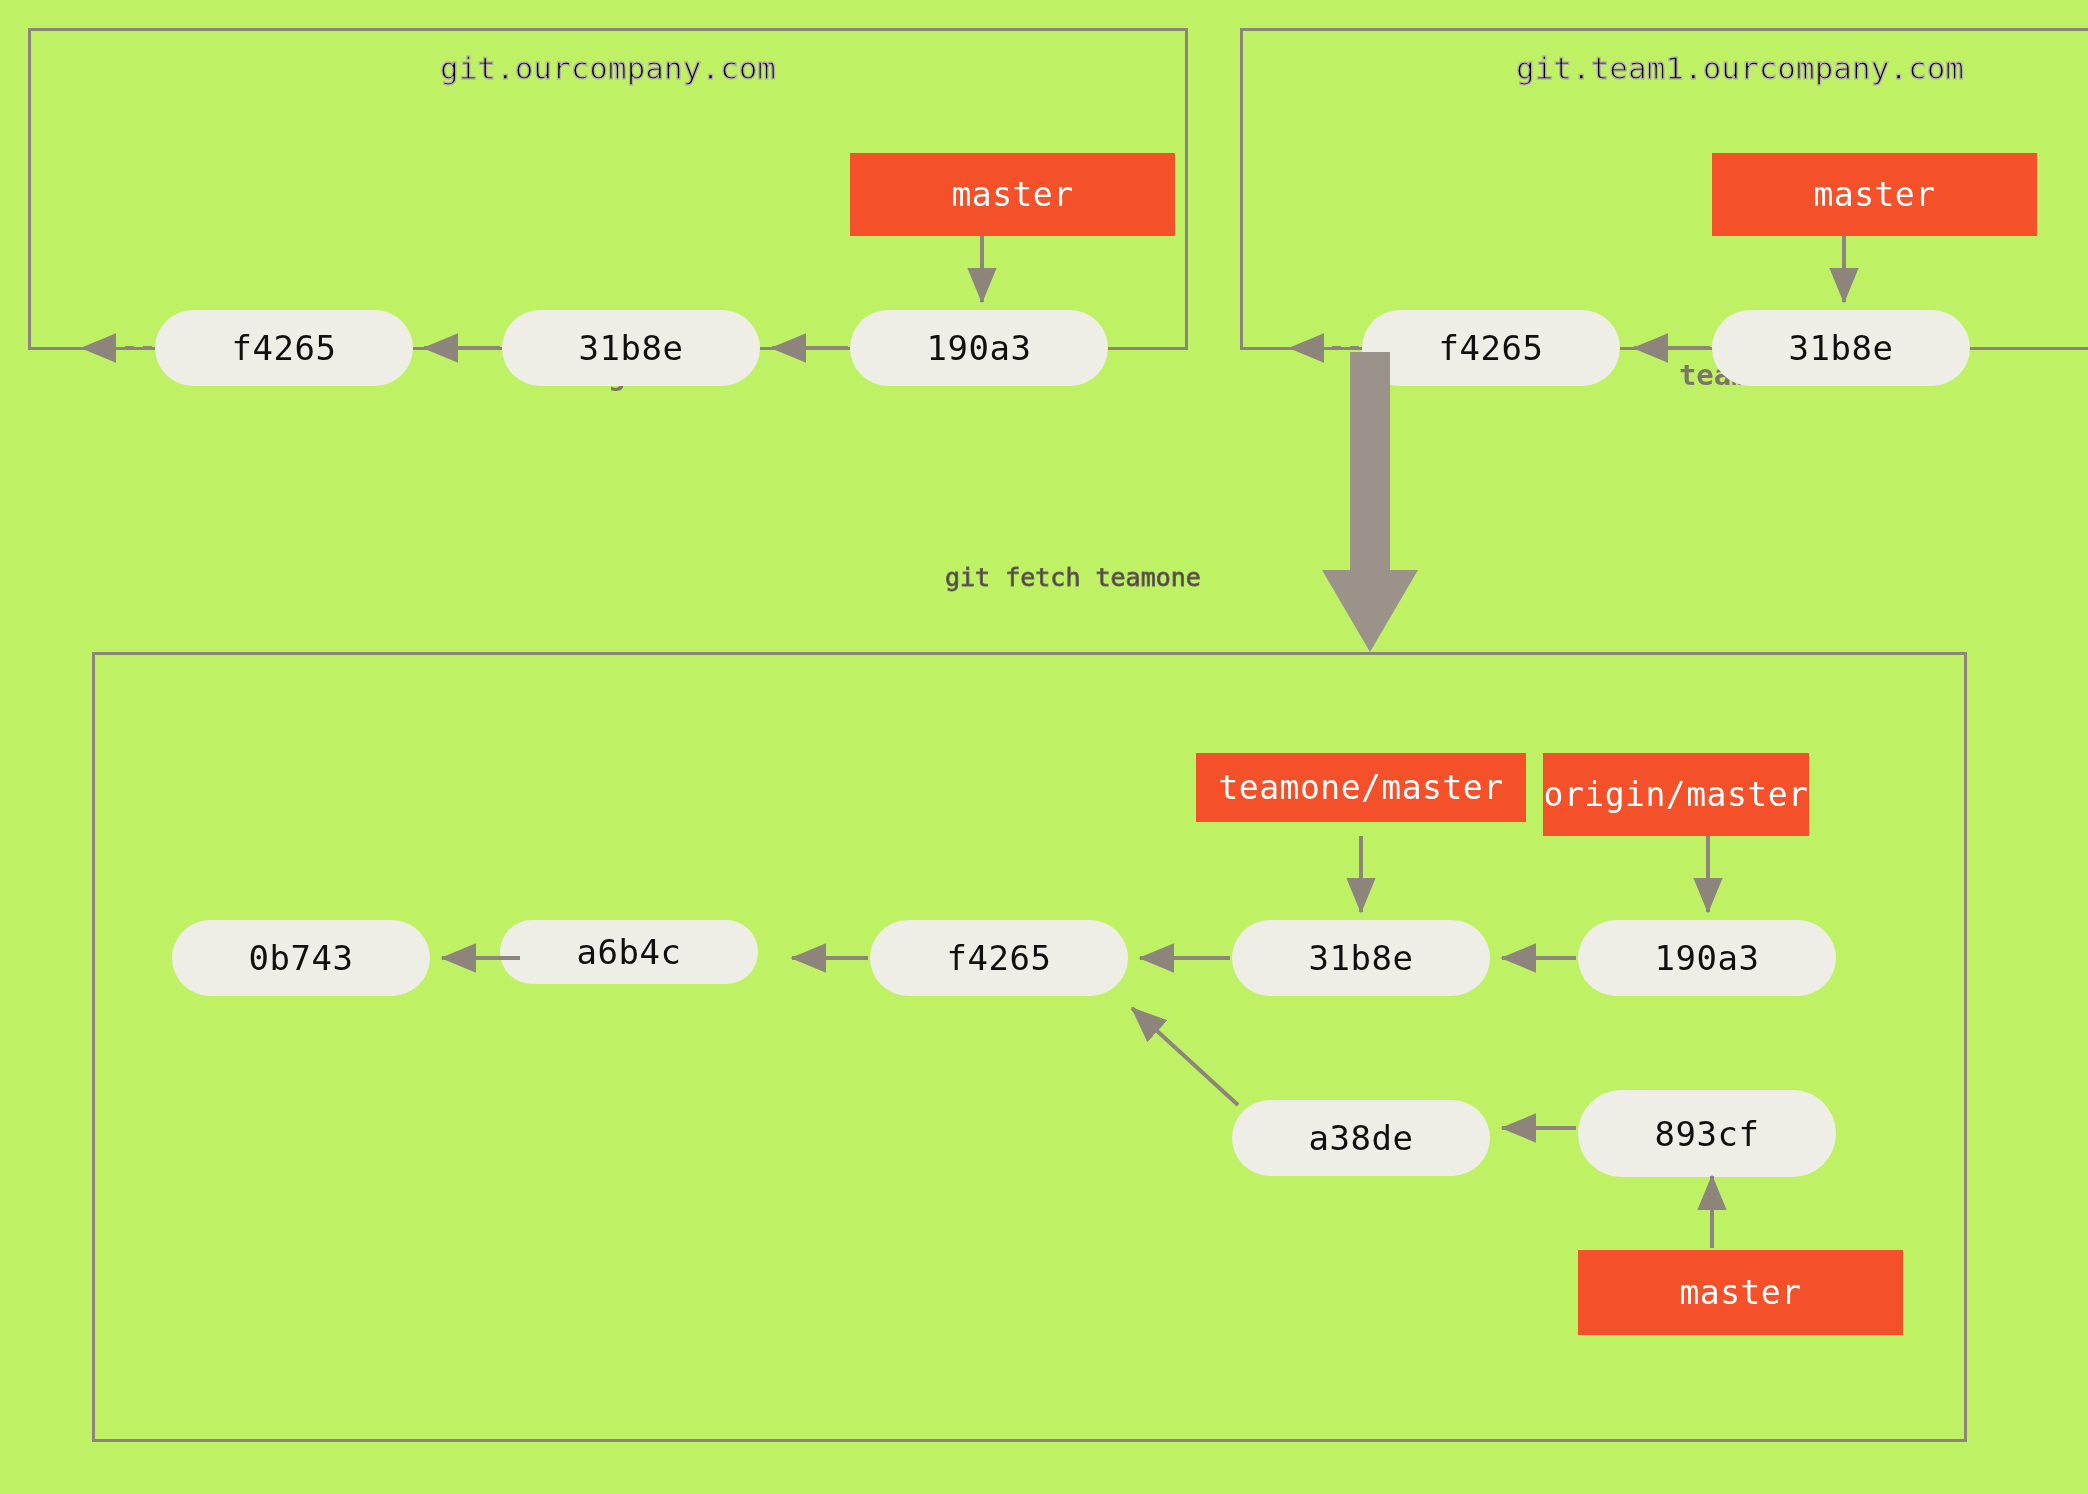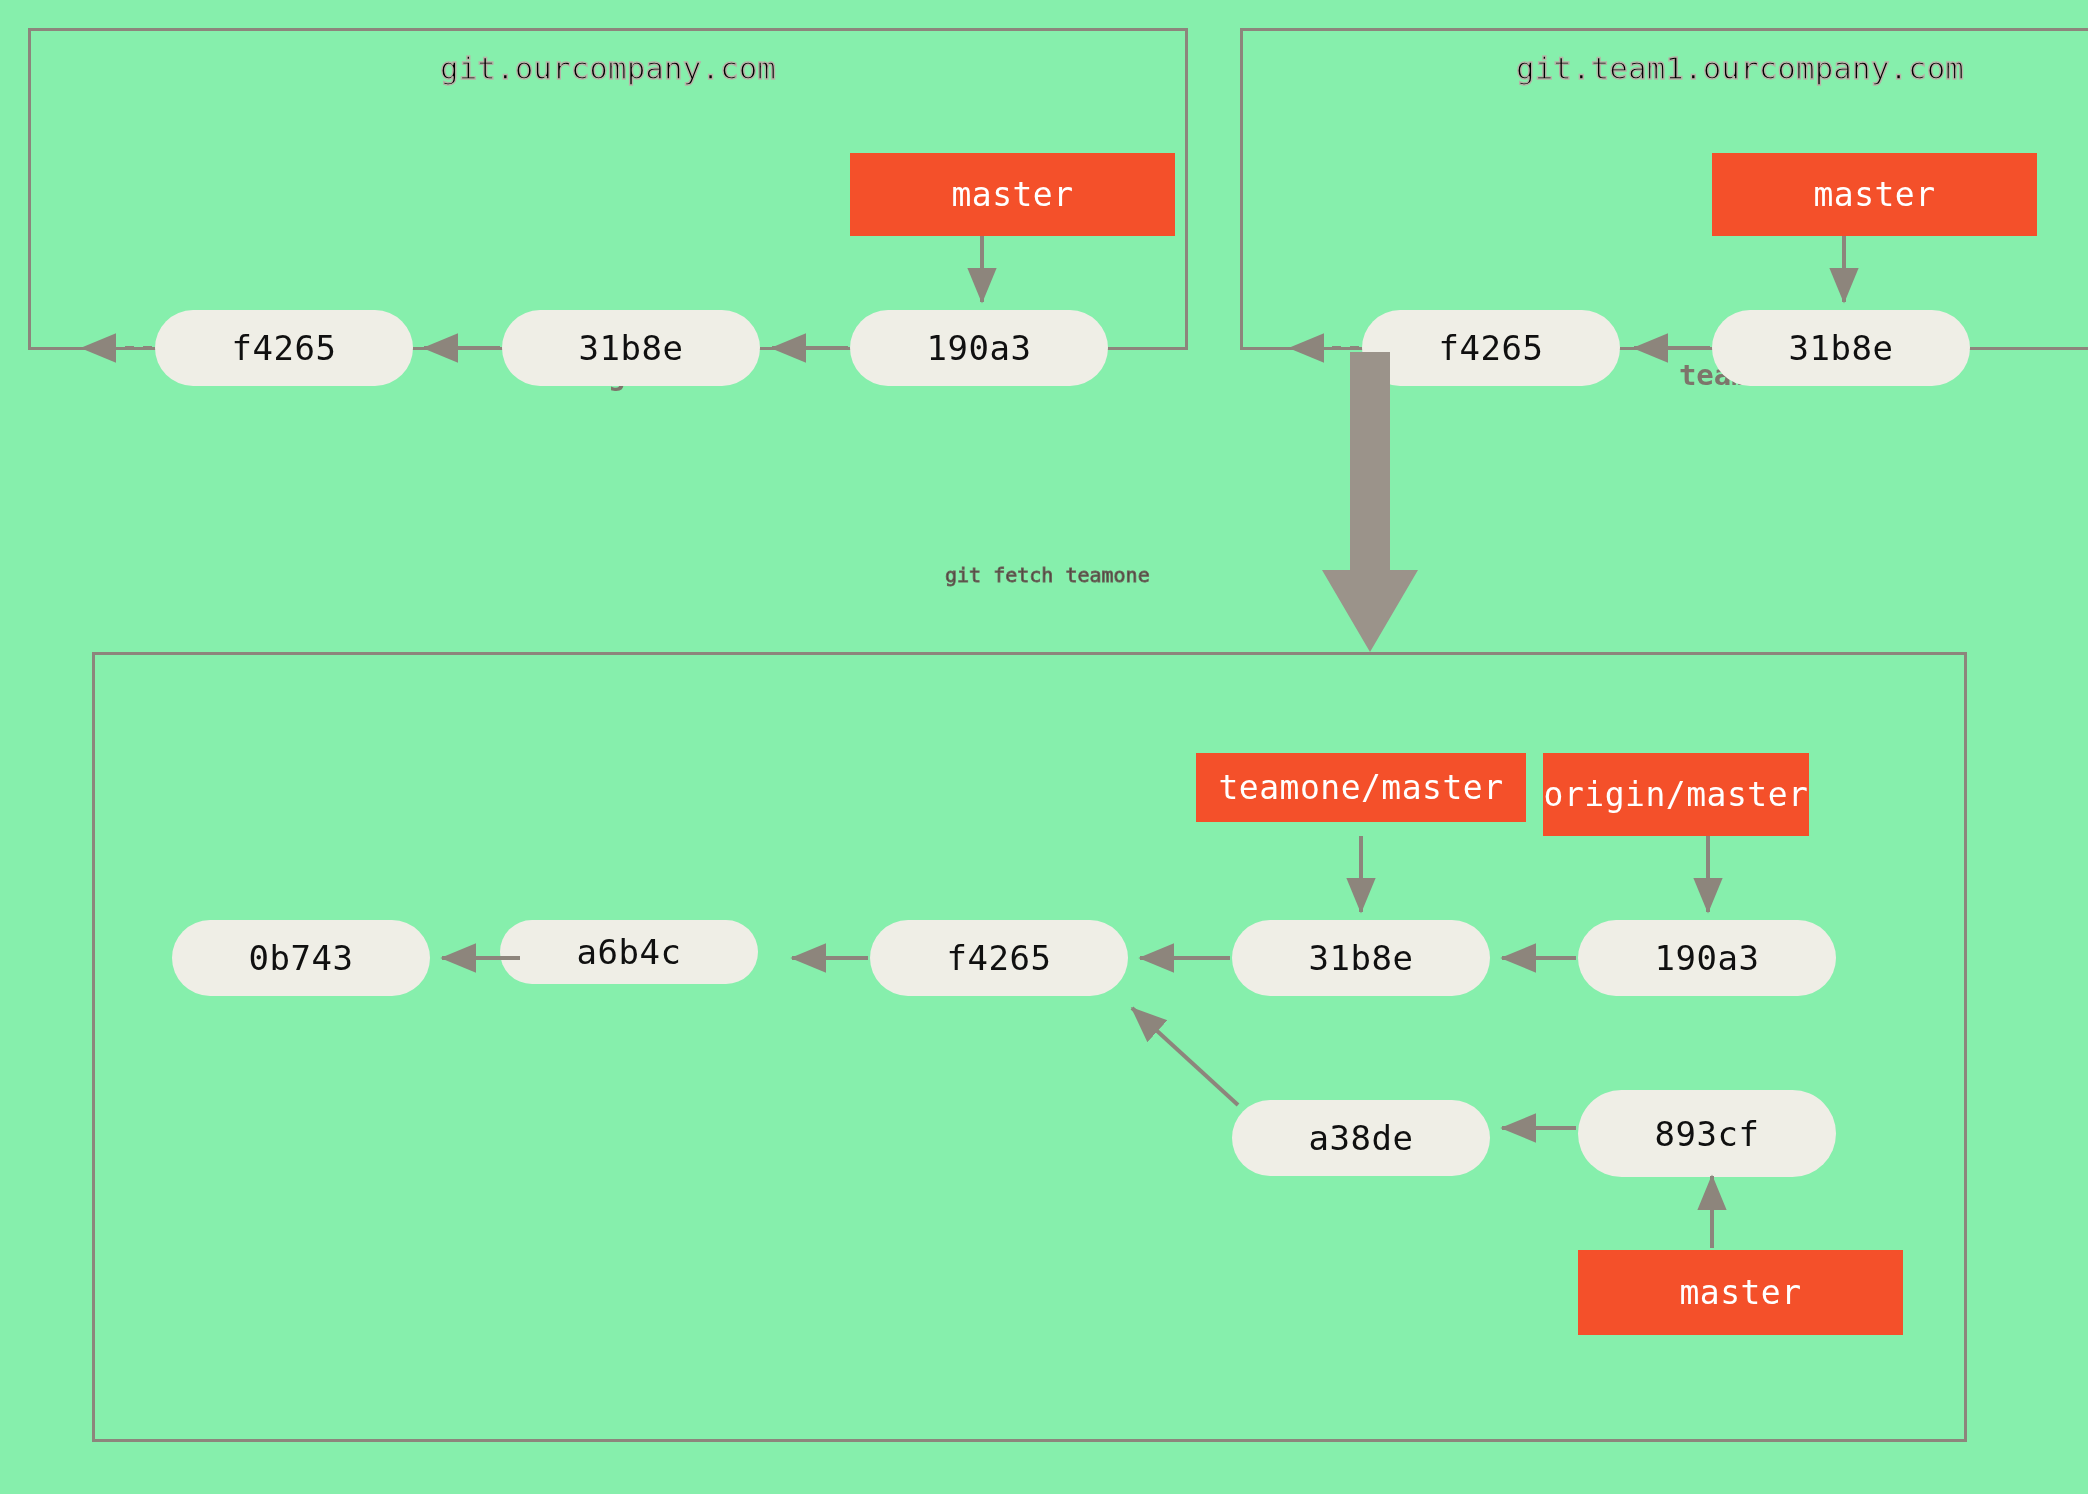--- a/index.html
+++ b/index.html
@@ -4,21 +4,21 @@
 <style>
   html, body {
     margin: 0;
     padding: 0;
     background: #000000;
   }
   #canvas {
     position: relative;
     width: 2088px;
     height: 1494px;
-    background: #86efac;
+    background: #bef264;
     font-family: "DejaVu Sans Mono", "Liberation Mono", monospace;
     overflow: hidden;
   }
   svg.layer {
     position: absolute;
     left: 0; top: 0;
     width: 2088px;
     height: 1494px;
     pointer-events: none;
   }
@@ -75,21 +75,21 @@
     justify-content: center;
     font-size: 33px;
     color: #ffffff;
     box-sizing: border-box;
     letter-spacing: 0.5px;
   }
 
   
   .cmd-label {
     position: absolute;
-    font-size: 20px;
+    font-size: 25px;
     color: #4c463e;
     -webkit-text-stroke: 0.9px #6b645a;
     white-space: nowrap;
   }
 </style>
 </head>
 <body>
 
 <div id="canvas">
 

